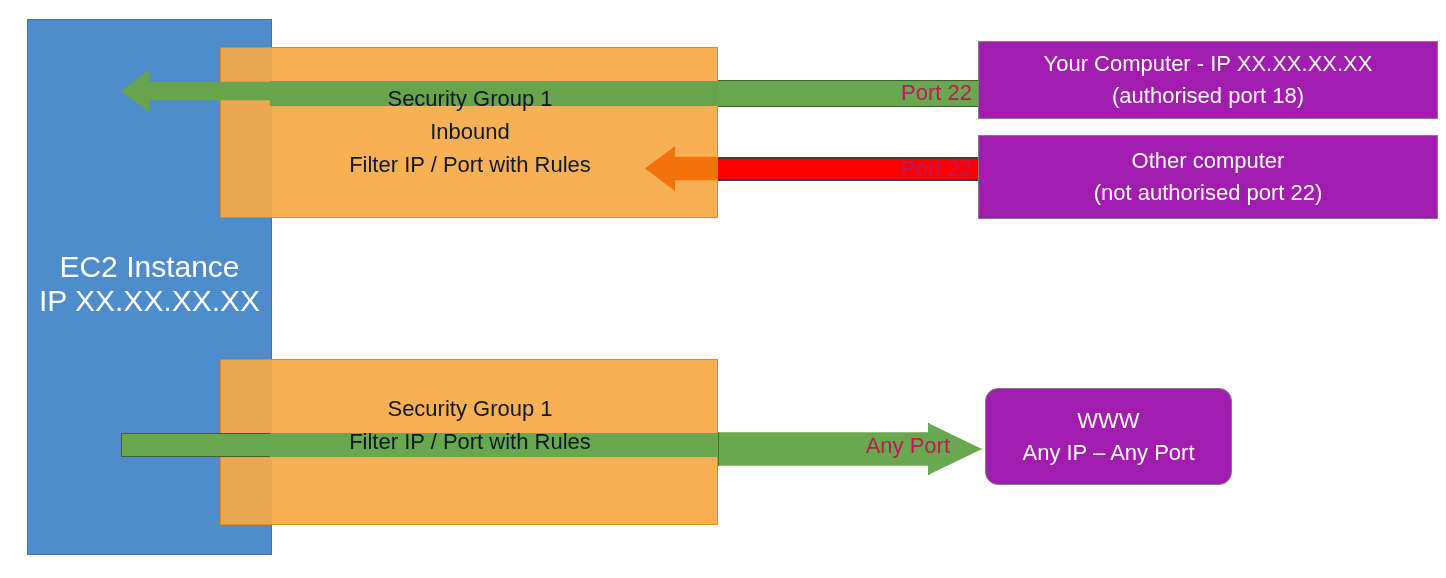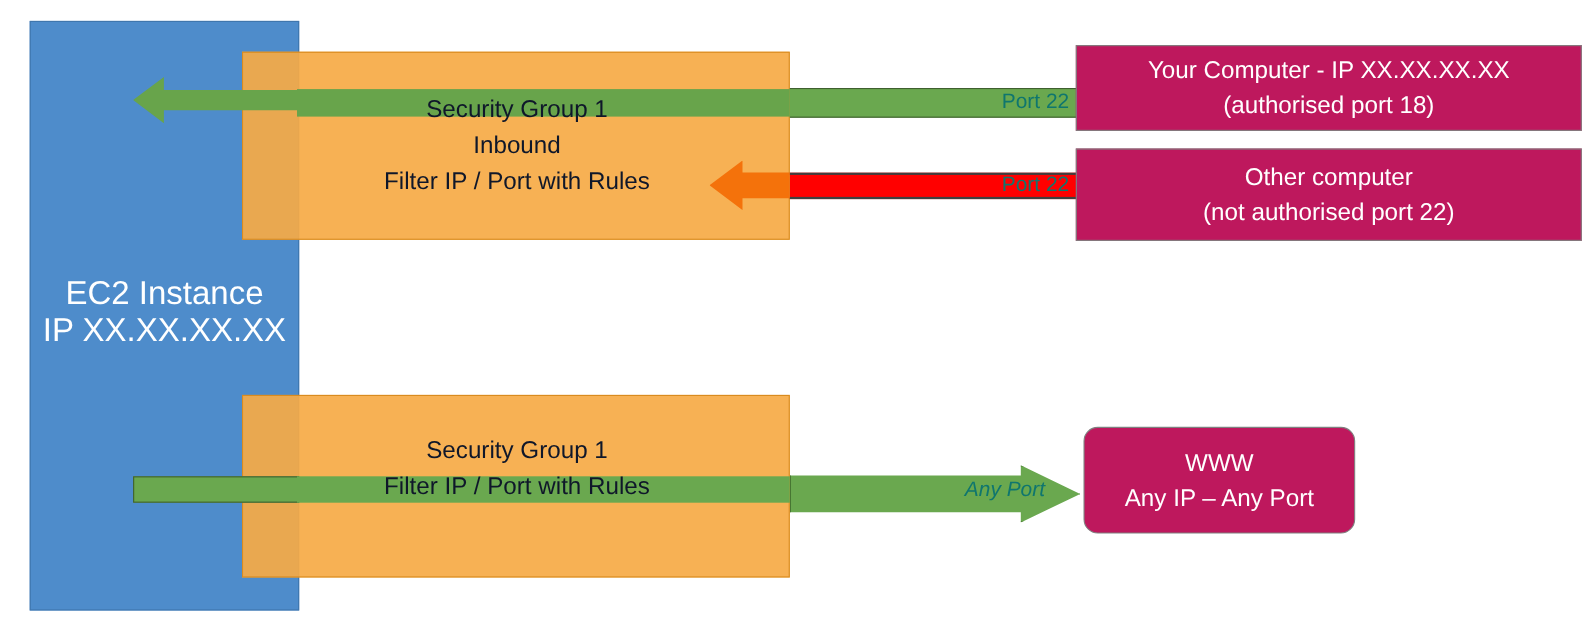--- a/index.html
+++ b/index.html
@@ -125,34 +125,34 @@
     width: 264px; height: 52px;
     background: #6AA84F;
     border: 1px solid #44702f;
     box-sizing: border-box;
     -webkit-clip-path: polygon(0% 18%, 210px 18%, 210px 0%, 100% 50%, 210px 100%, 210px 82%, 0% 82%);
     clip-path: polygon(0% 18%, 210px 18%, 210px 0%, 100% 50%, 210px 100%, 210px 82%, 0% 82%);
   }
 
   
   .port-label {
-    color: #0f766e;
-    font-size: 19px;
+    color: #be185d;
+    font-size: 22px;
     line-height: 24px;
     text-align: right;
     z-index: 8;
     pointer-events: none;
   }
   .port-label-top { left: 760px; top: 81px;  width: 212px; }
   .port-label-mid { left: 760px; top: 157px; width: 212px; }
-  .port-label-bot { left: 700px; top: 434px; width: 250px; font-style: italic; }
+  .port-label-bot { left: 700px; top: 434px; width: 250px; }
 
   
   .gray-box {
-    background: #be185d;
+    background: #a21caf;
     border: 1px solid #7f7f7f;
     box-sizing: border-box;
     color: #ffffff;
     font-size: 22px;
     line-height: 32px;
     text-align: center;
     display: flex;
     flex-direction: column;
     justify-content: center;
     align-items: center;

